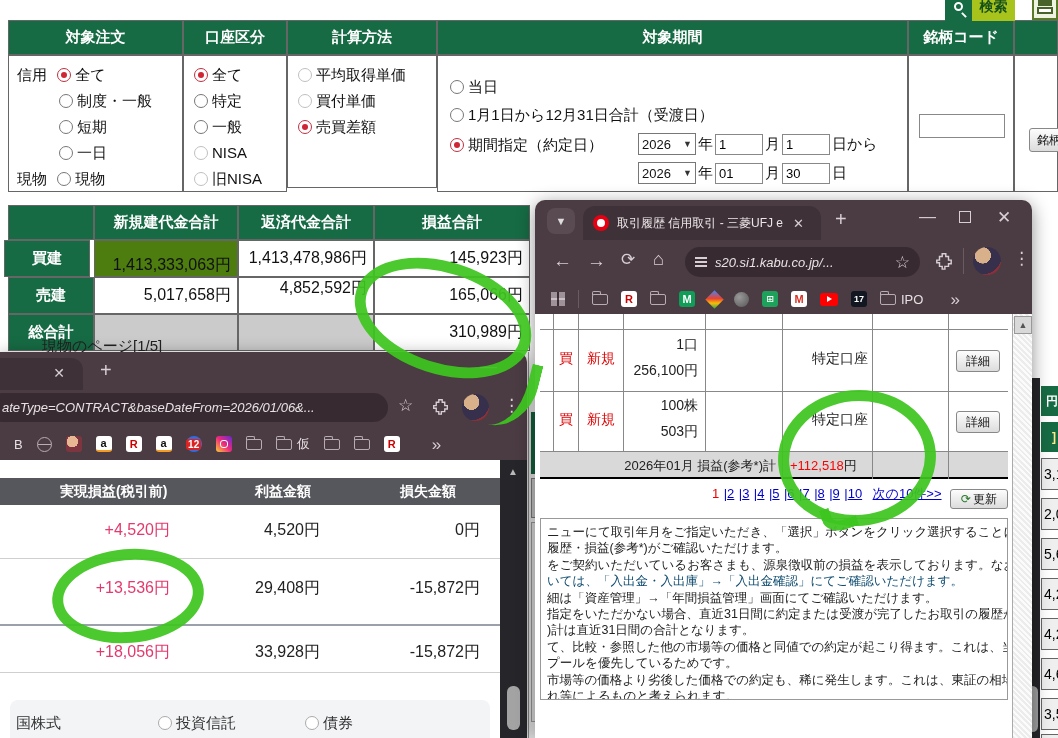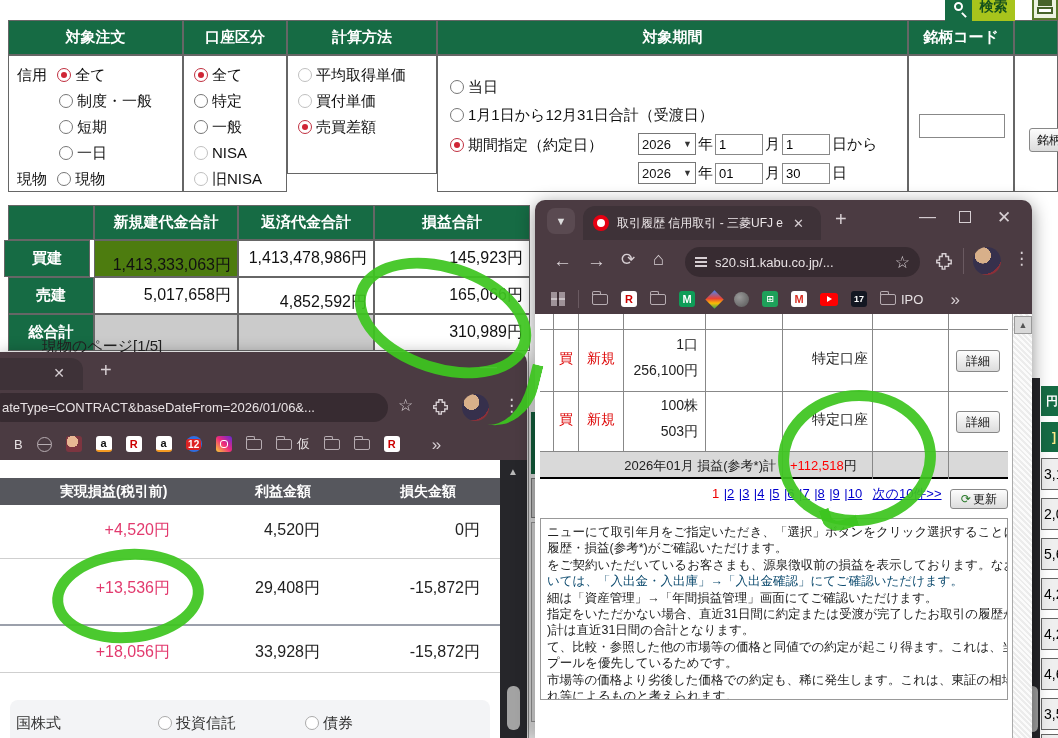--- a/index.html
+++ b/index.html
@@ -18,21 +18,21 @@
     border-radius:50%; background:#d02535; }
   .radio.dis { border-color:#c0c0c0; }
   .jp15 { font-size:15px; color:#111; }
   .num16 { font-size:16px; color:#111; }
 
   
   .win { background:#4b3b42; box-shadow:0 4px 18px rgba(0,0,0,.45); }
   .tab { background:#3e3238; border-radius:12px 12px 0 0; color:#ece6e8; }
   .cicon { color:#d7cfd3; font-size:17px; line-height:1; }
   .pill { background:#372b31; border-radius:15px; color:#e8e2e4; font-size:13px;
-    display:flex; align-items:center; overflow:hidden; }
+    display:flex; align-items:center; overflow:hidden;font-style:italic; }
   .bm { display:flex; align-items:center; gap:5px; color:#e6e0e2; font-size:13px; }
   .folder { width:16px; height:11px; border:1.5px solid #b7adb2; border-radius:2px; position:relative; }
   .folder::before { content:""; position:absolute; left:-1px; top:-4px; width:7px; height:3px;
     border:1.5px solid #b7adb2; border-bottom:none; border-radius:2px 2px 0 0; }
   .sq { width:16px; height:16px; border-radius:3px; display:flex; align-items:center; justify-content:center;
     font-size:11px; font-weight:bold; }
   .avatar { border-radius:50%; background:radial-gradient(circle at 35% 30%, #d8b08a 0 30%, #36304c 31% 70%, #8c2f38 71%); }
 
   
   .hatch { background:repeating-linear-gradient(45deg,#ececec 0 2px,#fbfbfb 2px 4px); border-left:1px solid #aaa; }
@@ -104,21 +104,21 @@
   </div>
 
   <div class="abs cell" style="left:183px; top:55px; width:104px; height:137px; background:#fff;">
     <div class="jp15" style="position:absolute; left:10px; top:10px;"><span class="radio sel"></span><span>全て</span></div>
     <div class="jp15" style="position:absolute; left:10px; top:36px;"><span class="radio"></span><span>特定</span></div>
     <div class="jp15" style="position:absolute; left:10px; top:62px;"><span class="radio"></span><span>一般</span></div>
     <div class="jp15" style="position:absolute; left:10px; top:88px;"><span class="radio dis"></span><span>NISA</span></div>
     <div class="jp15" style="position:absolute; left:10px; top:114px;"><span class="radio dis"></span><span>旧NISA</span></div>
   </div>
 
-  <div class="abs cell" style="left:287px; top:55px; width:150px; height:119px; background:#fff;">
+  <div class="abs cell" style="left:287px; top:55px; width:150px; height:133px; background:#fff;">
     <div class="jp15" style="position:absolute; left:10px; top:10px;"><span class="radio dis"></span><span>平均取得単価</span></div>
     <div class="jp15" style="position:absolute; left:10px; top:36px;"><span class="radio dis"></span><span>買付単価</span></div>
     <div class="jp15" style="position:absolute; left:10px; top:62px;"><span class="radio sel"></span><span>売買差額</span></div>
   </div>
 
   <div class="abs cell" style="left:437px; top:55px; width:471px; height:137px; background:#fff;">
     <div class="jp15" style="position:absolute; left:12px; top:22px;"><span class="radio"></span><span>当日</span></div>
     <div class="jp15" style="position:absolute; left:12px; top:50px;"><span class="radio"></span><span>1月1日から12月31日合計（受渡日）</span></div>
     <div class="jp15" style="position:absolute; left:12px; top:80px;"><span class="radio sel"></span><span>期間指定（約定日）</span></div>
 
@@ -179,21 +179,21 @@
   <div class="abs cell num16" style="left:374px; top:240px; width:156px; height:37px; background:#fff; display:flex; align-items:center; justify-content:flex-end; padding-right:6px;">
       <span>145,923円</span>
     </div>
 
   <div class="abs cell grn" style="left:8px; top:277px; width:86px; height:37px; font-size:15px;">
       <span>売建</span>
     </div>
   <div class="abs cell num16" style="left:94px; top:277px; width:144px; height:37px; background:#fff; display:flex; align-items:center; justify-content:flex-end; padding-right:6px;">
       <span>5,017,658円</span>
     </div>
-  <div class="abs cell num16" style="left:238px; top:277px; width:136px; height:37px; background:#fff; display:flex; align-items:flex-end; justify-content:flex-end; padding-right:6px;">
+  <div class="abs cell num16" style="left:238px; top:277px; width:136px; height:37px; background:#fff; display:flex; align-items:flex-start; justify-content:flex-end; padding-right:6px;">
       <span>4,852,592円</span>
     </div>
   <div class="abs cell num16" style="left:374px; top:277px; width:156px; height:37px; background:#fff; display:flex; align-items:center; justify-content:flex-end; padding-right:6px;">
       <span>165,066円</span>
     </div>
 
   <div class="abs cell grn" style="left:8px; top:314px; width:86px; height:37px; font-size:15px;align-items:center;">
       <span>総合計</span>
     </div>
   <div class="abs cell" style="left:94px; top:314px; width:144px; height:37px; background:#cbcbcb;"></div>

